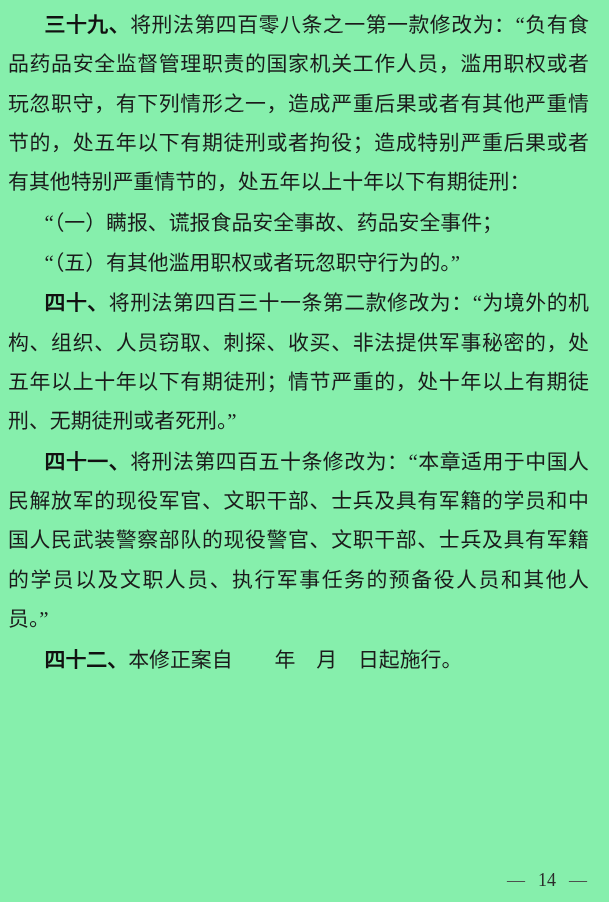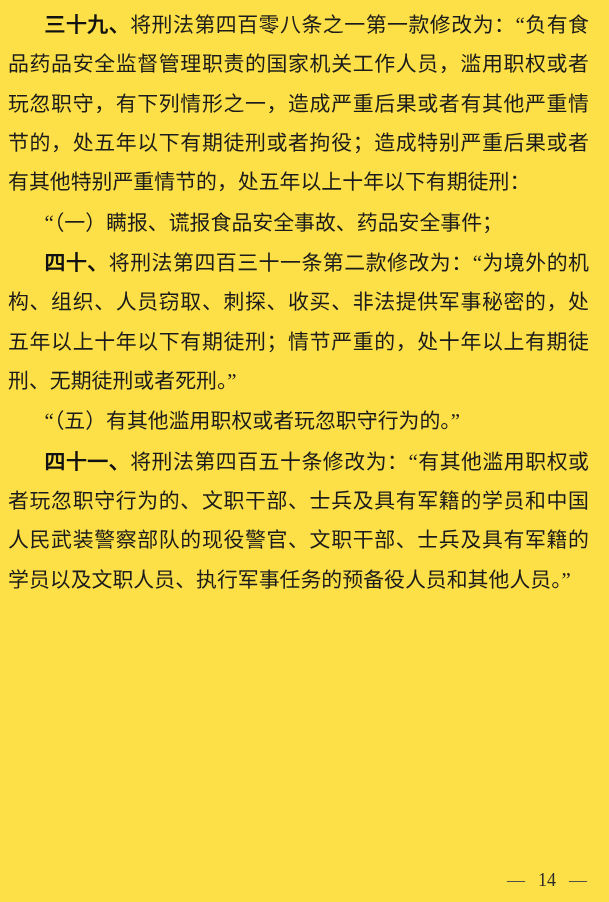--- a/index.html
+++ b/index.html
@@ -13,21 +13,21 @@
     overflow: hidden;
     position: relative;
     font-family: "Liberation Serif", "DejaVu Serif", serif;
   }
   .page {
     box-sizing: border-box;
     width: 609px;
     height: 902px;
     padding: 5px 20px 0 8px;
     position: relative;
-    background: #fde047;
+    background: #86efac;
   }
   .para {
     margin: 0;
     font-size: 20.9px;
     line-height: 39.35px;
     color: #1b1b1b;
     text-align: justify;
     text-justify: inter-ideograph;
     text-indent: 1.75em;
     letter-spacing: 0;
@@ -59,26 +59,27 @@
 
 <div class="page">
 
   <p class="para"><b class="num">三十九、</b><span>将刑法第四百零八条之一第一款修改为：“负有食品药品安全监督管理职责的国家机关工作人员，滥用职权或者玩忽职守，有下列情形之一，造成严重后果或者有其他严重情节的，处五年以下有期徒刑或者拘役；造成特别严重后果或者有其他特别严重情节的，处五年以上十年以下有期徒刑：</span></p>
 
   <p class="para"><b class="num"></b><span>“（一）瞒报、谎报食品安全事故、药品安全事件；</span></p>
 
 
 
 
+  <p class="para"><b class="num"></b><span>“（五）有其他滥用职权或者玩忽职守行为的。”</span></p>
+
   <p class="para"><b class="num">四十、</b><span>将刑法第四百三十一条第二款修改为：“为境外的机构、组织、人员窃取、刺探、收买、非法提供军事秘密的，处五年以上十年以下有期徒刑；情节严重的，处十年以上有期徒刑、无期徒刑或者死刑。”</span></p>
 
-  <p class="para"><b class="num"></b><span>“（五）有其他滥用职权或者玩忽职守行为的。”</span></p>
+  <p class="para"><b class="num">四十一、</b><span>将刑法第四百五十条修改为：“本章适用于中国人民解放军的现役军官、文职干部、士兵及具有军籍的学员和中国人民武装警察部队的现役警官、文职干部、士兵及具有军籍的学员以及文职人员、执行军事任务的预备役人员和其他人员。”</span></p>
 
-  <p class="para"><b class="num">四十一、</b><span>将刑法第四百五十条修改为：“有其他滥用职权或者玩忽职守行为的、文职干部、士兵及具有军籍的学员和中国人民武装警察部队的现役警官、文职干部、士兵及具有军籍的学员以及文职人员、执行军事任务的预备役人员和其他人员。”</span></p>
-
+  <p class="para"><b class="num">四十二、</b><span>本修正案自　　年　月　日起施行。</span></p>
 
   <div class="footer">
     <span class="dash">—</span>
     <span>14</span>
     <span class="dash">—</span>
   </div>
 
 </div>
 
 </body></html>

